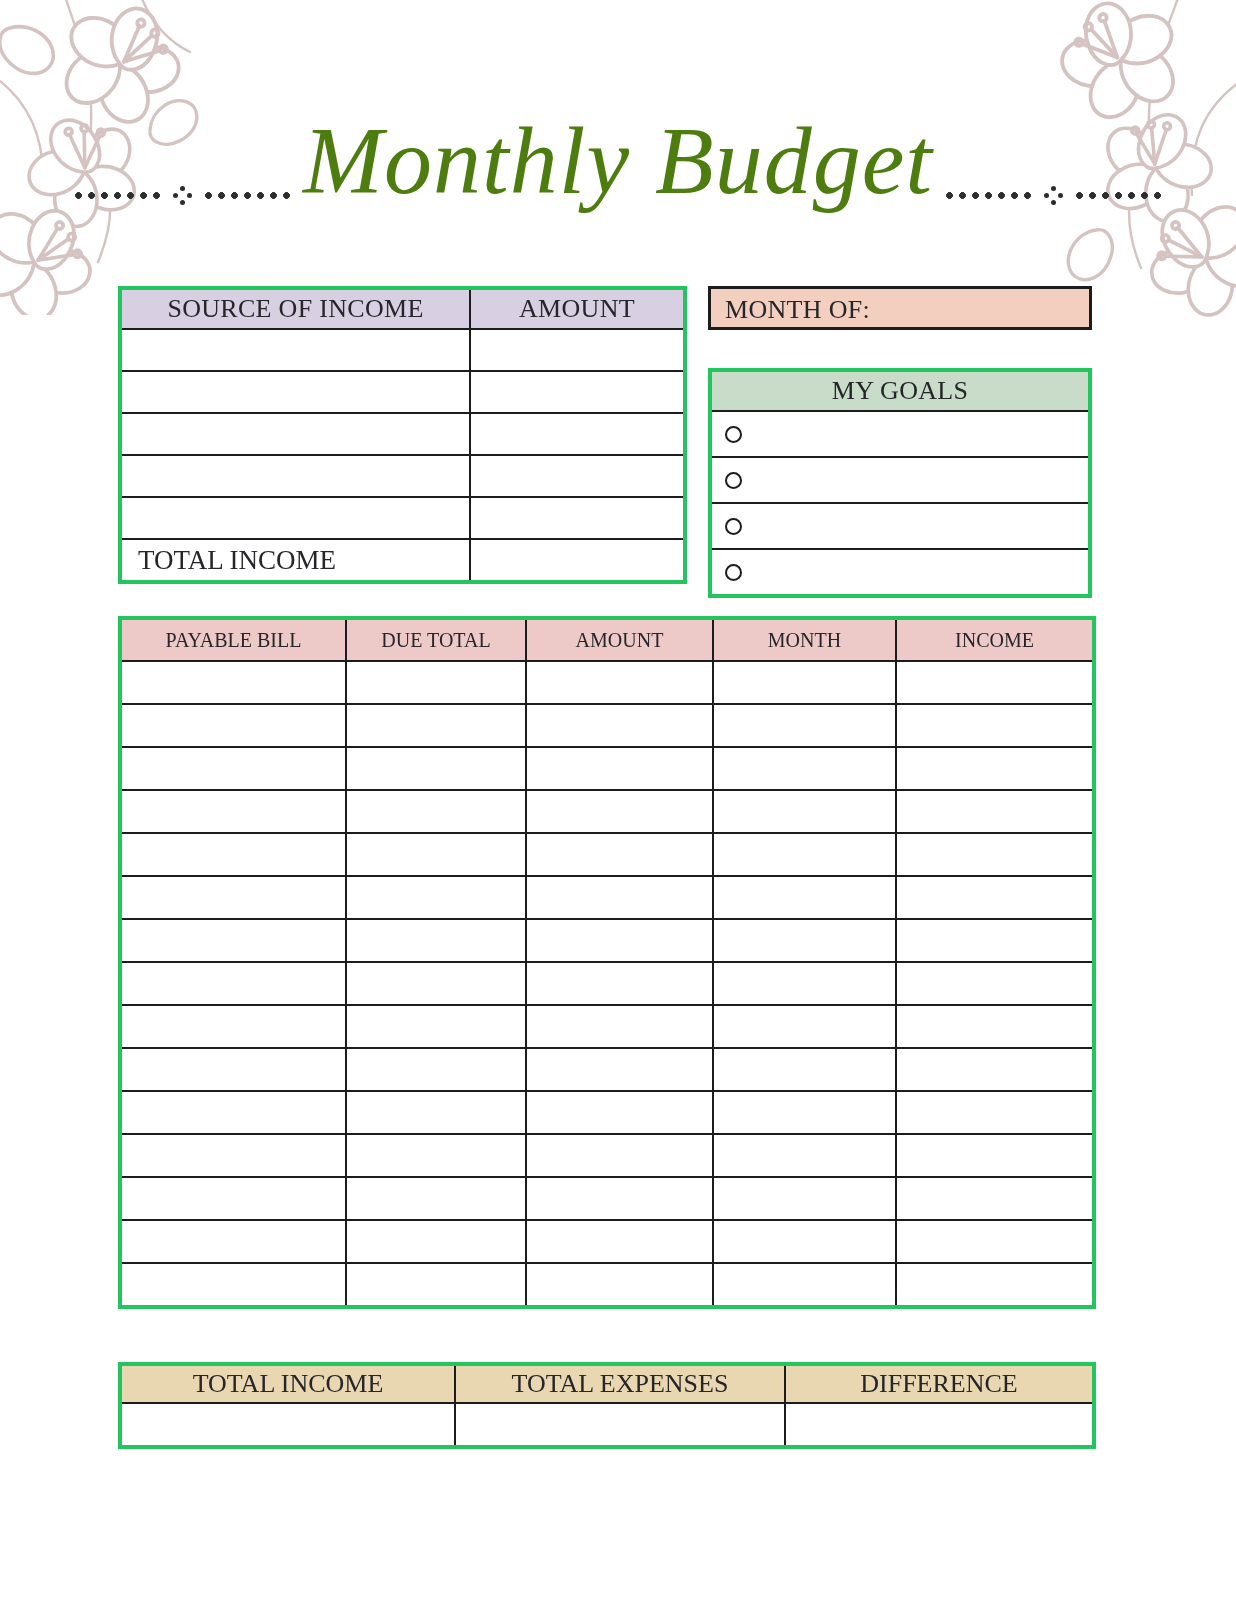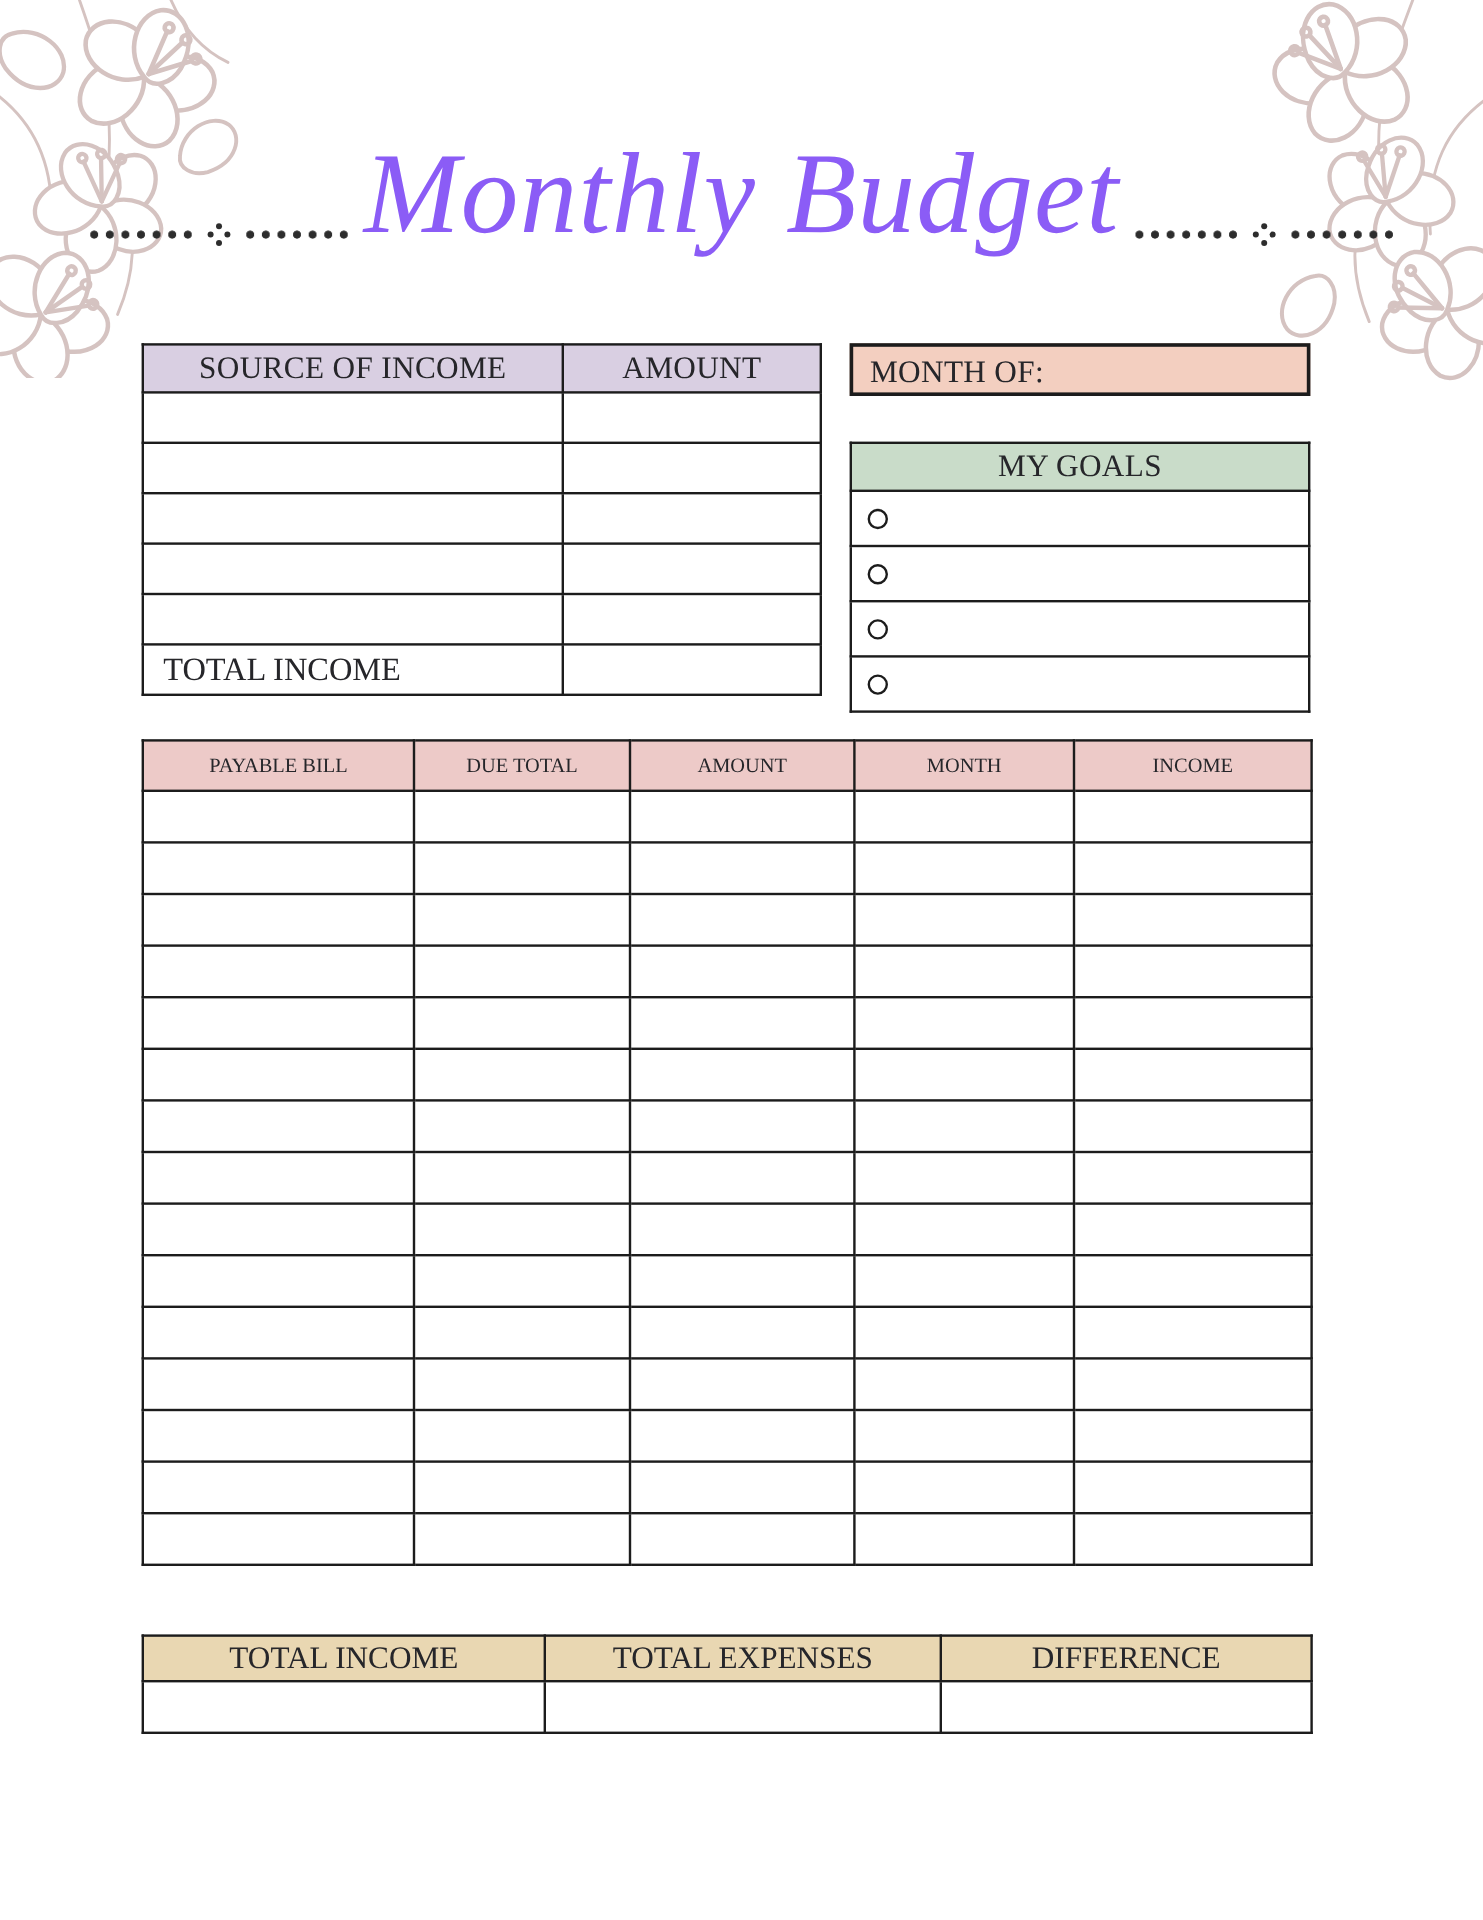--- a/index.html
+++ b/index.html
@@ -13,39 +13,39 @@
   .corner.left  { left:0; }
   .corner.right { right:0; }
 
   
   .title-row {
     position:absolute; top:86px; left:0; width:100%;
     display:flex; justify-content:center; align-items:flex-start;
   }
   .page-title {
     margin:0 10px; font-size:96px; line-height:150px; font-style:italic;
-    font-weight:normal; letter-spacing:1px; color:#8b5cf6; white-space:nowrap;
+    font-weight:normal; letter-spacing:1px; color:#4d7c0f; white-space:nowrap;
   }
   .dots-group { display:flex; align-items:center; gap:10px; margin-top:100px; }
   .dotline {
     width:91px; height:9px;
     background-image:radial-gradient(circle, #2d2d2d 3.1px, transparent 3.6px);
     background-size:13px 9px; background-repeat:repeat-x; background-position:left center;
   }
   .dotcluster { position:relative; width:19px; height:19px; }
   .dotcluster::before {
     content:""; position:absolute; left:7px; top:0; width:5px; height:5px;
     border-radius:50%; background:#2d2d2d;
     box-shadow:-7px 7px 0 0 #2d2d2d, 7px 7px 0 0 #2d2d2d, 0 14px 0 0 #2d2d2d;
   }
 
   
   table { border-collapse:collapse; table-layout:fixed; position:absolute; }
   th, td { border:2px solid #1c1c1c; padding:0; }
-  table { border:1px solid #22c55e; }
+  table { border:4px solid #22c55e; }
   th { font-weight:normal; }
 
   
   .income-table { left:118px; top:286px; width:565px; }
   .income-table th {
     height:38px; background:#d9cfe2; font-size:26px; letter-spacing:0.3px;
     text-align:center; vertical-align:middle;
   }
   .income-table td { height:40px; background:#ffffff; }
   .income-table .total-cell {
@@ -65,21 +65,21 @@
   }
   .goals-table td { height:44px; background:#ffffff; vertical-align:middle; }
   .goal-circle {
     display:inline-block; width:13px; height:13px; border:2.5px solid #1c1c1c;
     border-radius:50%; margin-left:13px; vertical-align:middle;
   }
 
   
   .bills-table { left:118px; top:616px; width:974px; }
   .bills-table th {
-    height:40px; background:#edcac8; font-size:17px; letter-spacing:0;
+    height:40px; background:#edcac8; font-size:20px; letter-spacing:0;
     text-align:center; vertical-align:middle;
   }
   .bills-table td { height:41px; background:#ffffff; }
 
   
   .summary-table { left:118px; top:1362px; width:974px; }
   .summary-table th {
     height:36px; background:#e9d7b2; font-size:26px; letter-spacing:0;
     text-align:center; vertical-align:middle;
   }

